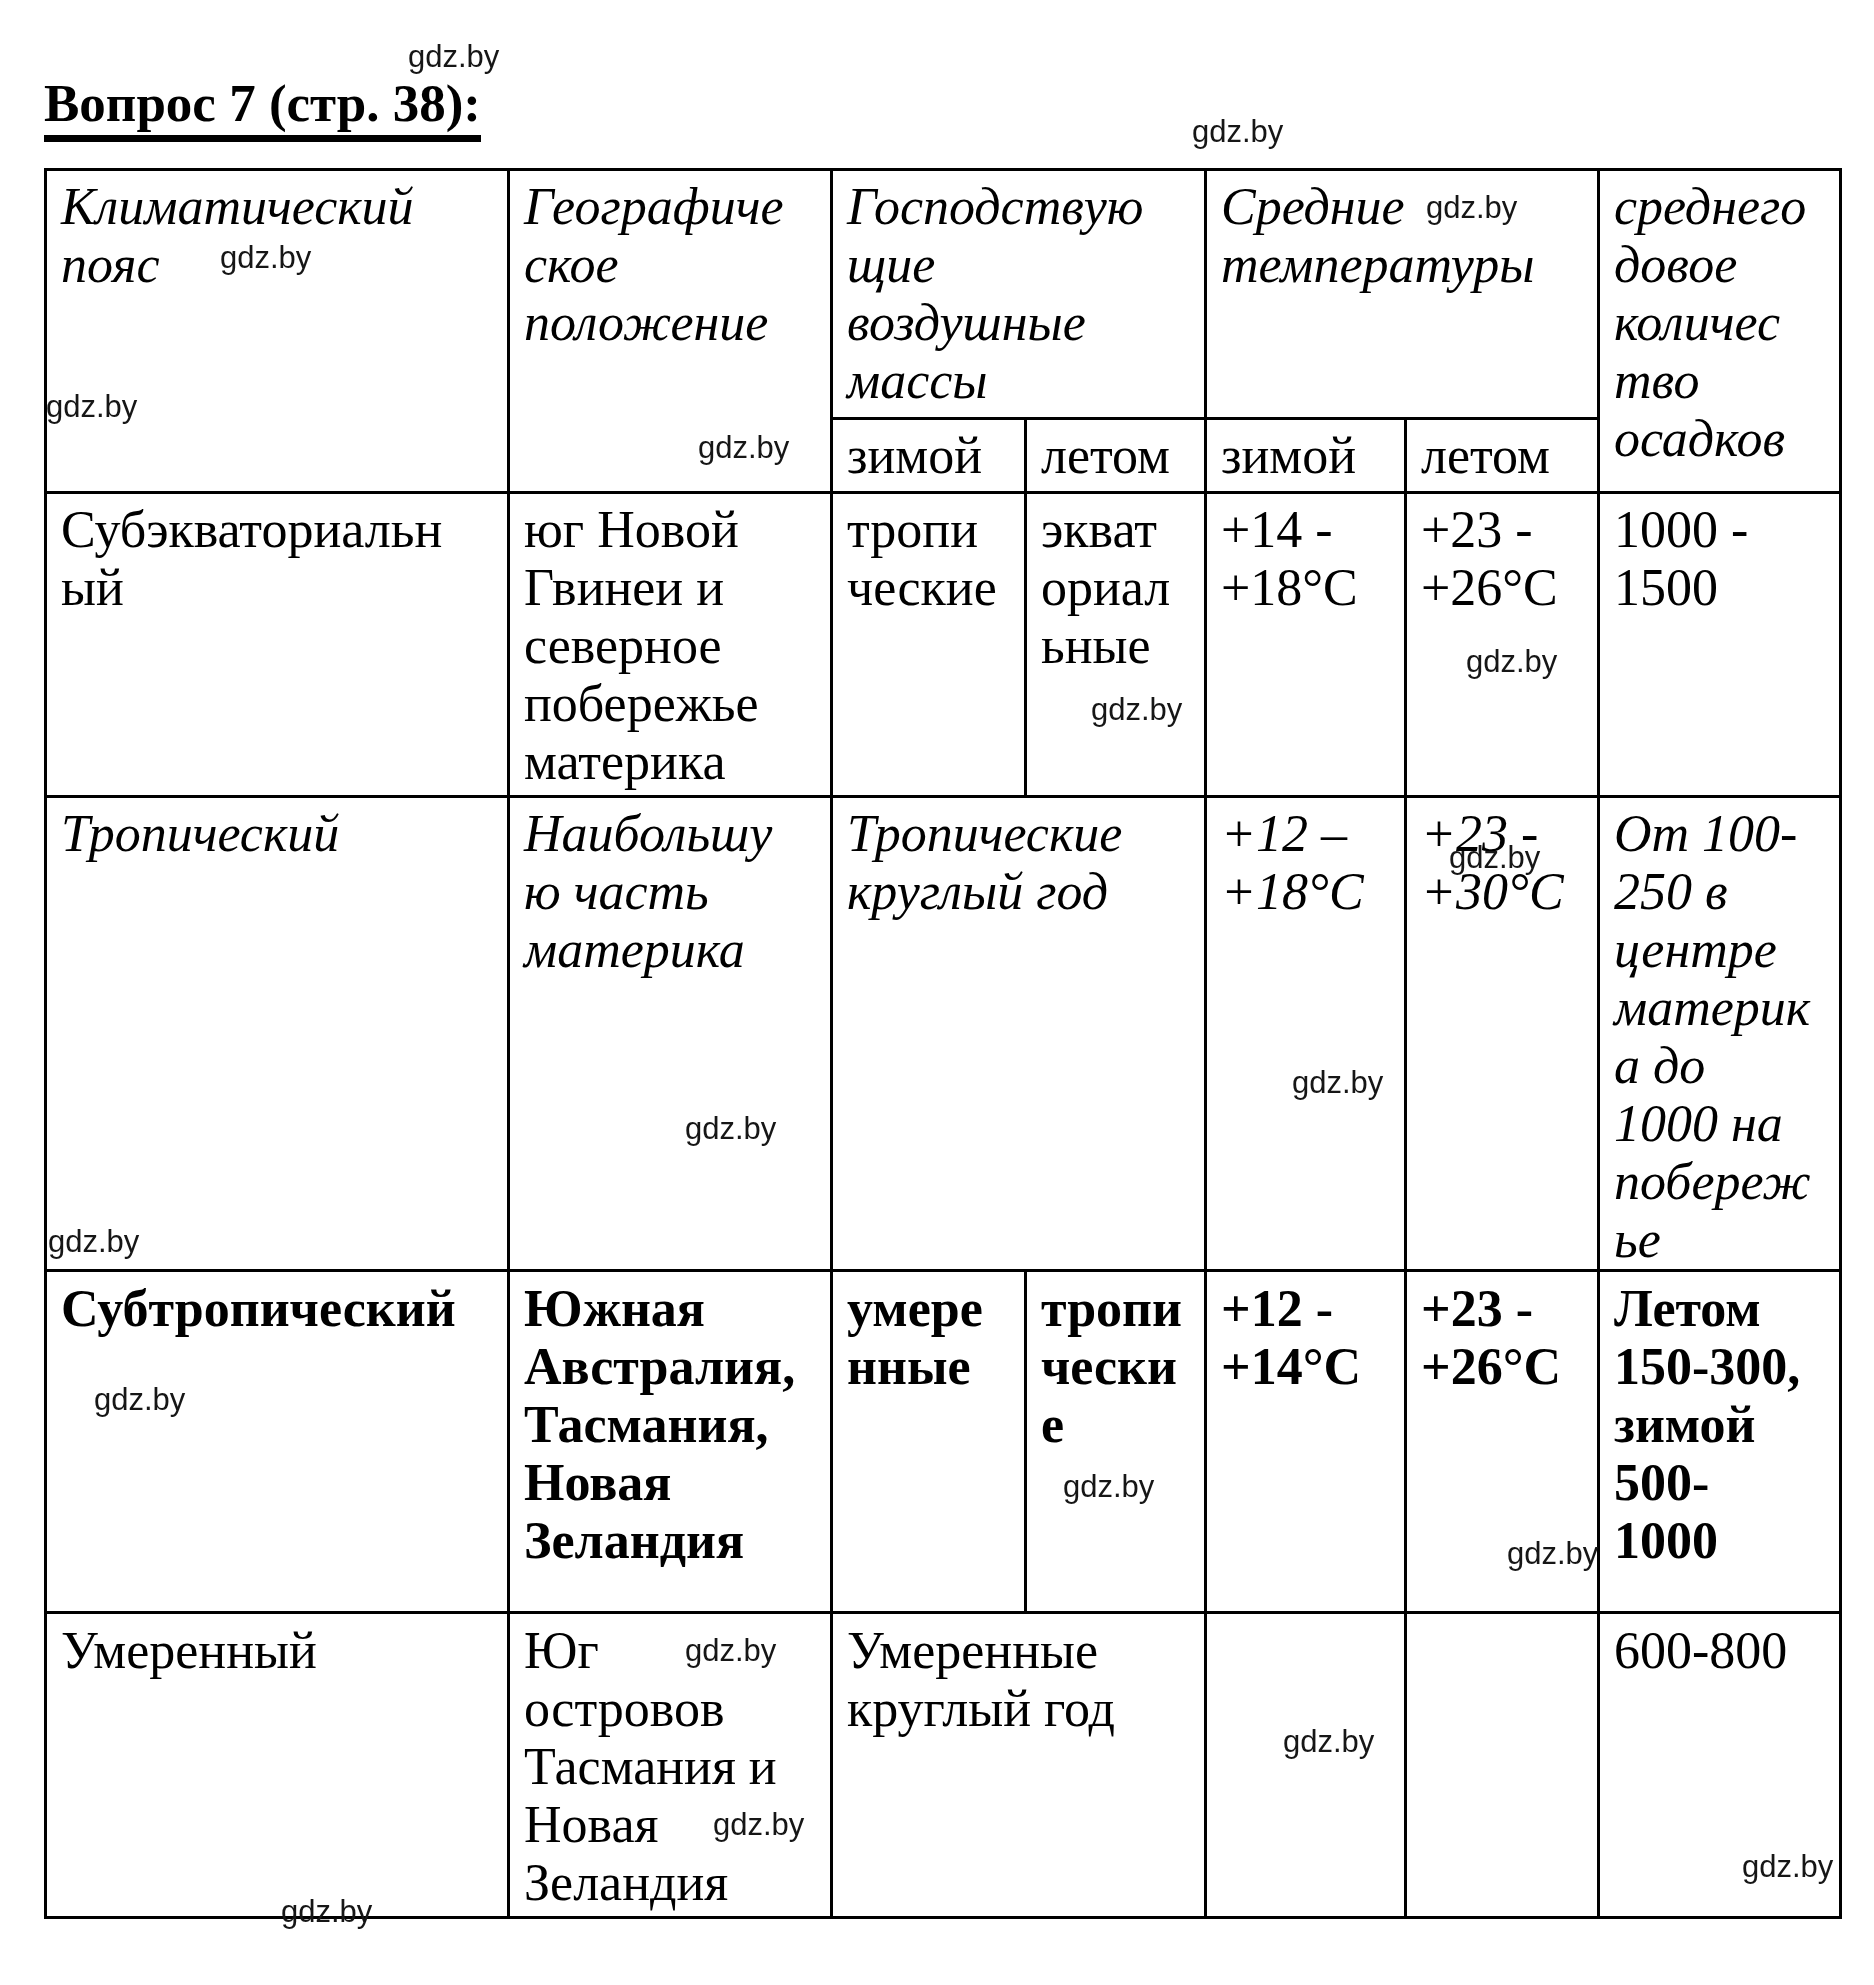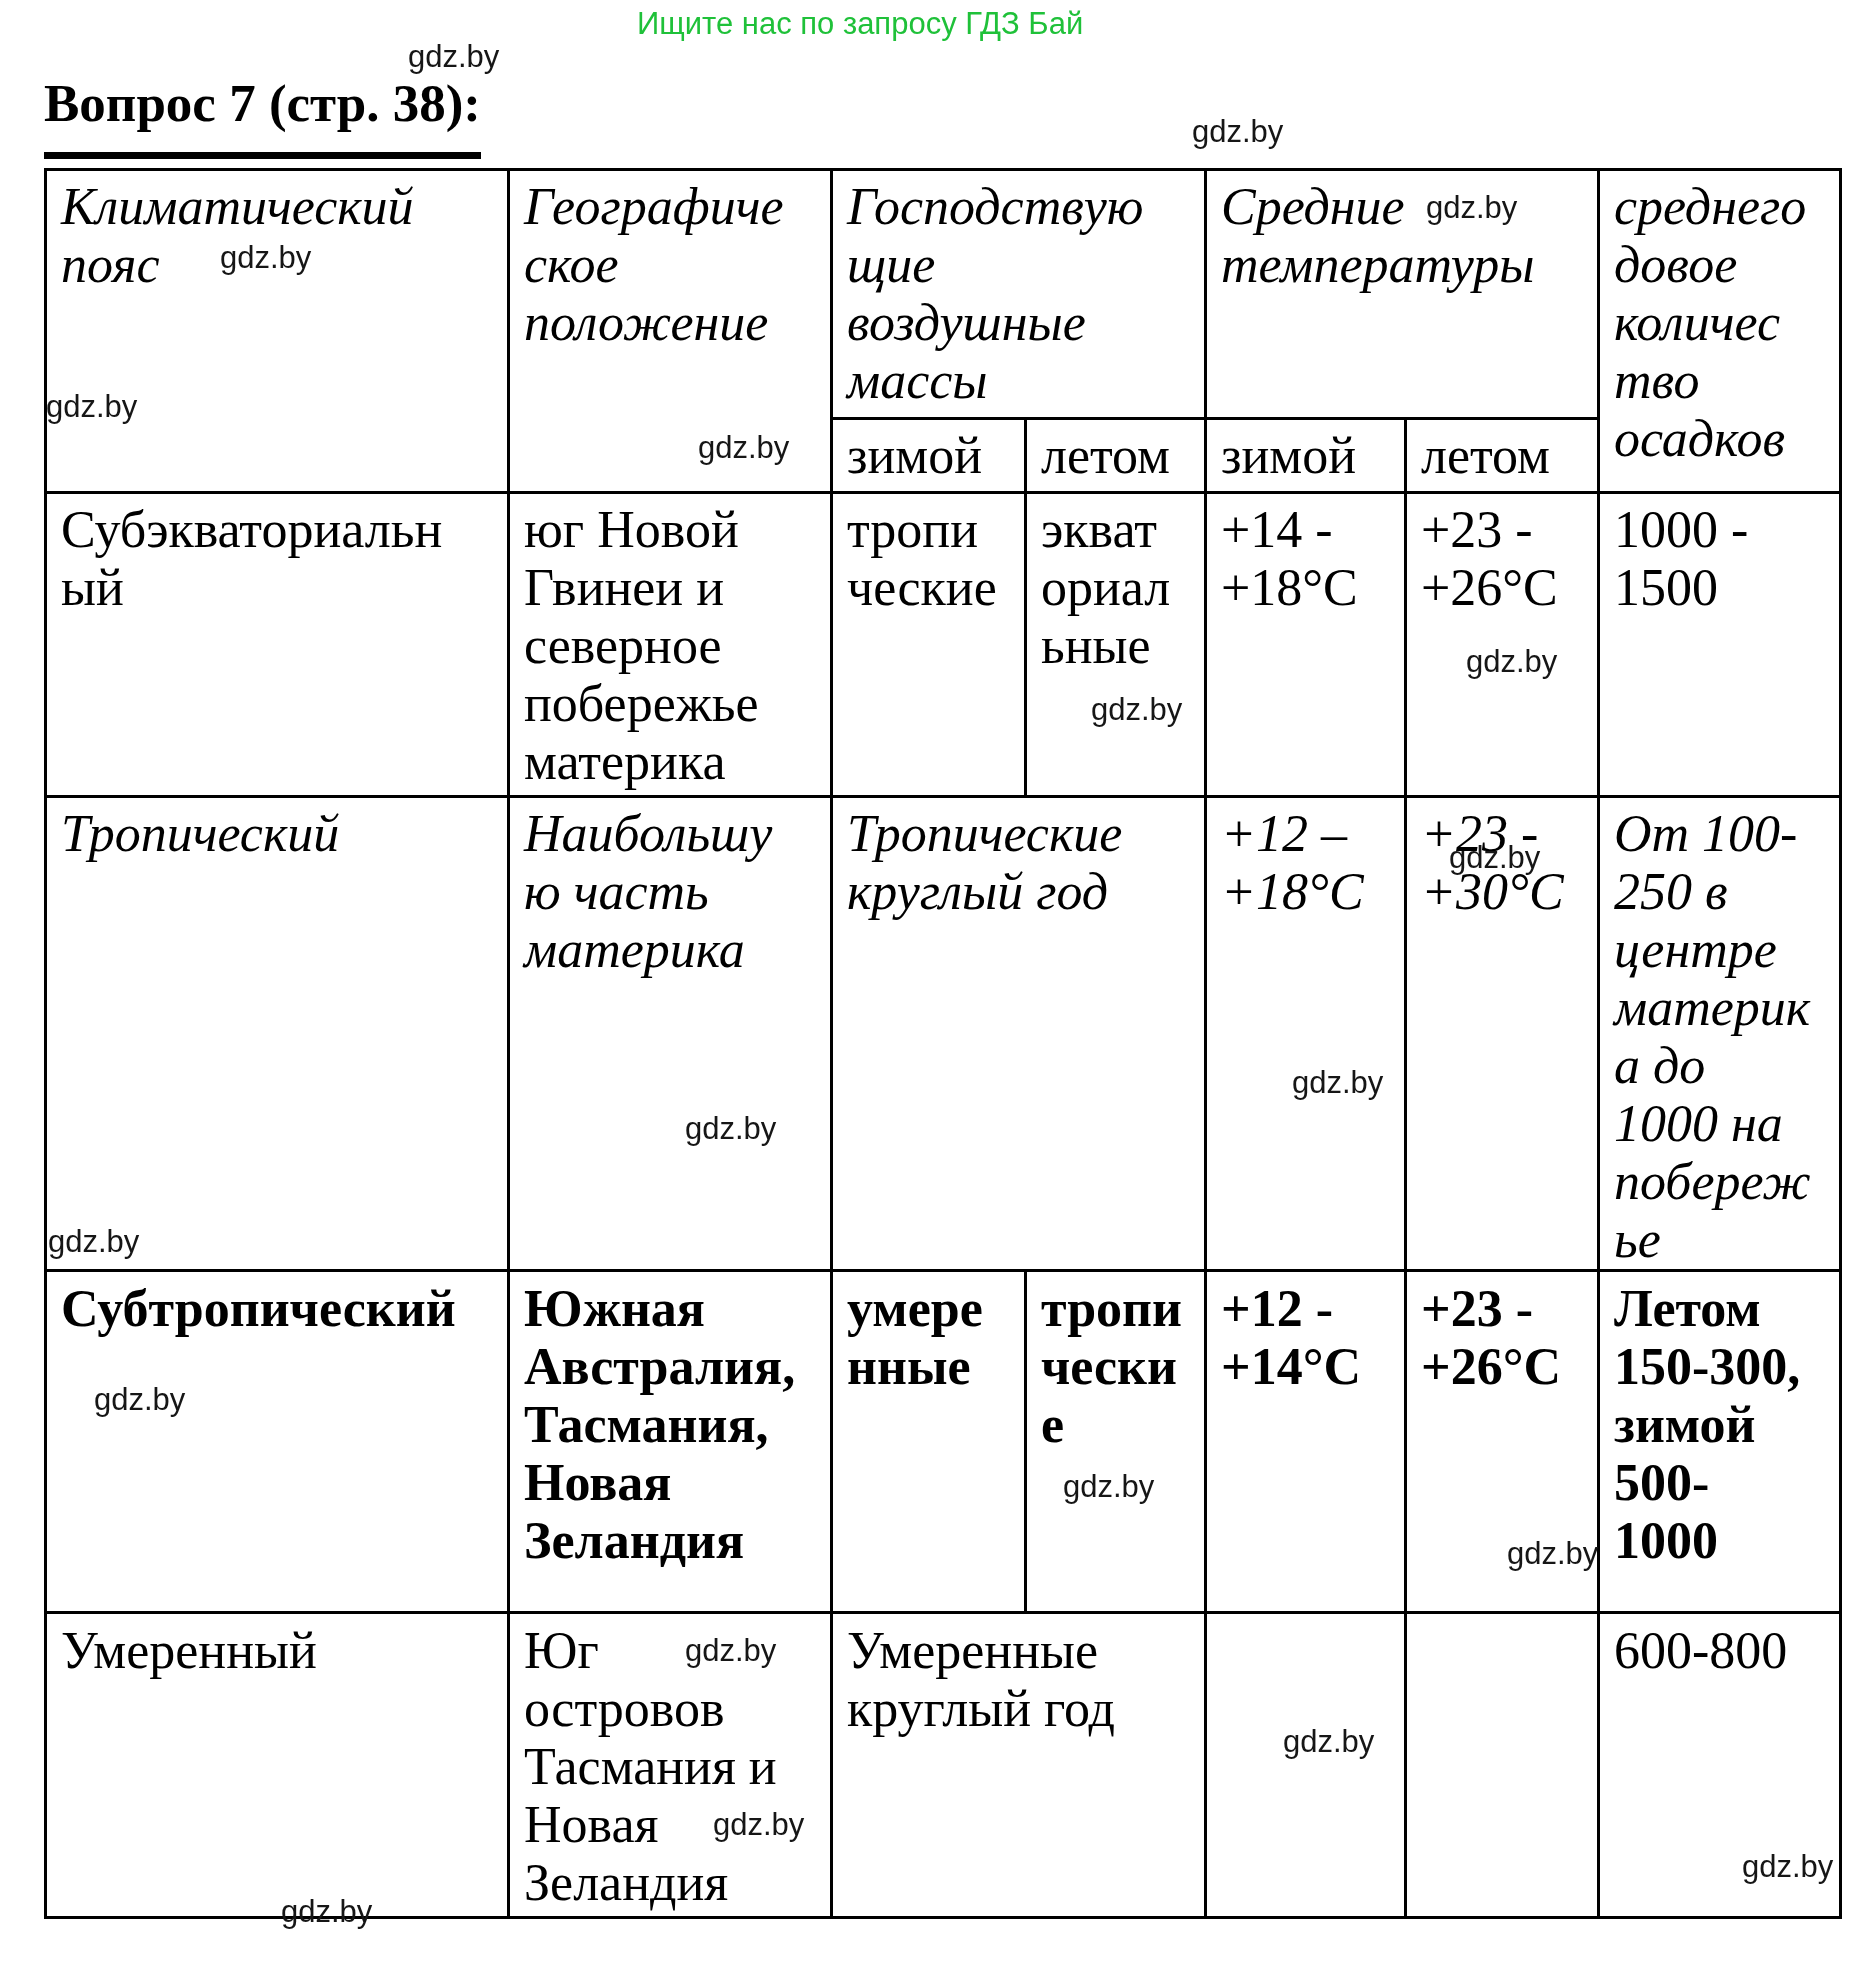--- a/index.html
+++ b/index.html
@@ -29,21 +29,21 @@
   }
   .title{
     position:absolute;
     left:44px; top:76px;
     margin:0;
     font-size:53px;
     font-weight:bold;
     line-height:54px;
     display:inline-block;
     border-bottom:7.4px solid var(--ink);
-    padding-bottom:22px;
+    padding-bottom:5px;
     white-space:nowrap;
   }
   table.climate{
     position:absolute;
     left:44px; top:168px;
     width:1795px;
     border-collapse:collapse;
     table-layout:fixed;
     border-radius:14px;
   }
@@ -81,21 +81,20 @@
     color:var(--wm-ink);
     white-space:nowrap;
     z-index:5;
   }
 </style>
 </head>
 <body>
 
 <div class="page">
 
-  <div class="promo">Ищите нас по запросу ГДЗ Бай</div>
 
   <h1 class="title">Вопрос 7 (стр. 38):</h1>
 
   <table class="climate">
     <colgroup>
       <col style="width:463px">
       <col style="width:323px">
       <col style="width:194px">
       <col style="width:180px">
       <col style="width:200px">

